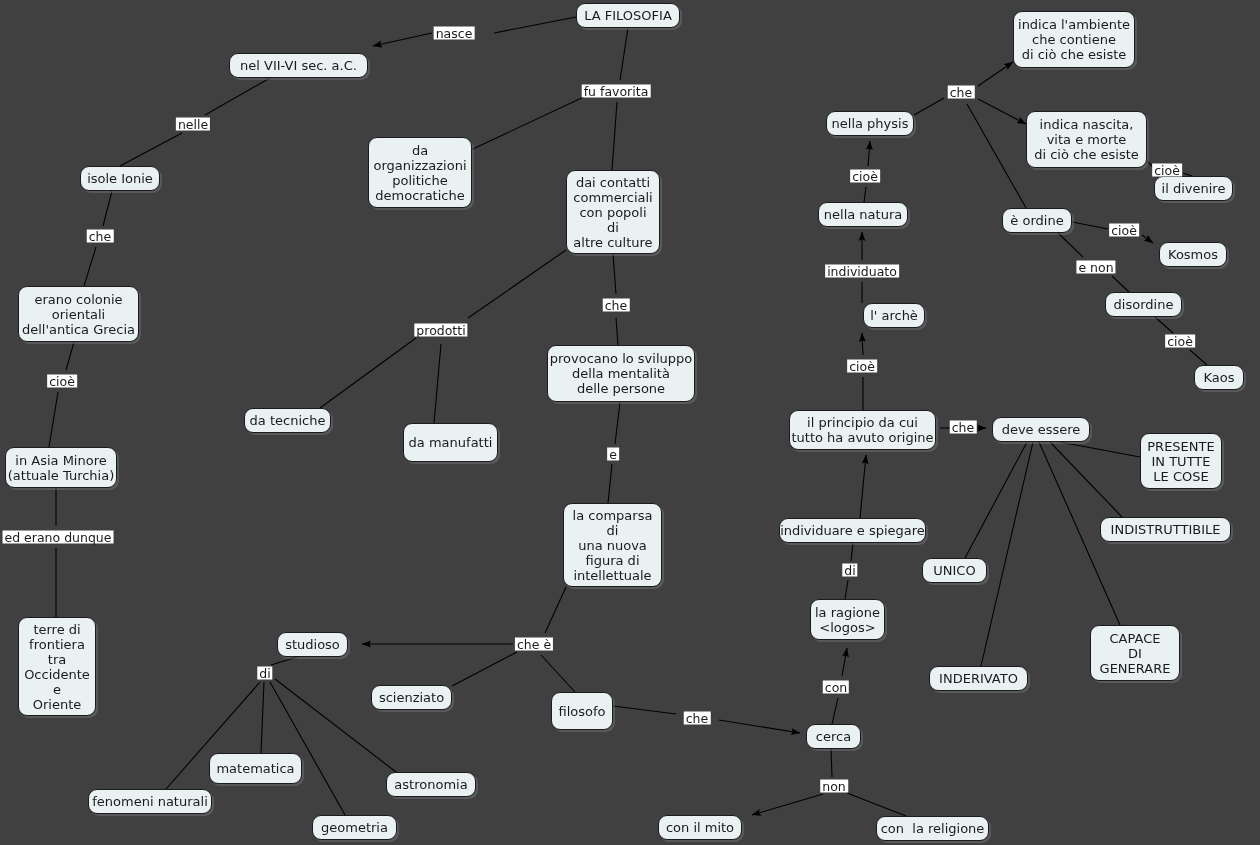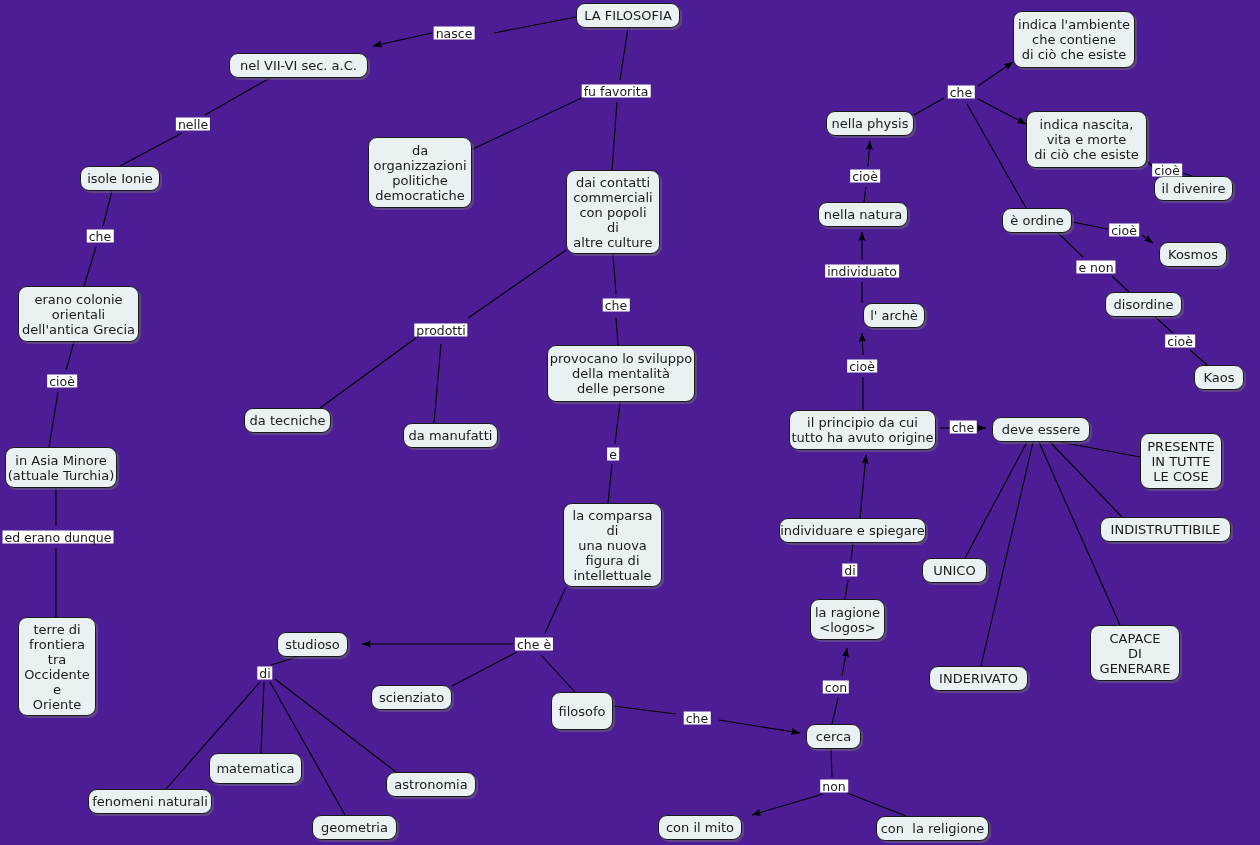--- a/index.html
+++ b/index.html
@@ -7,21 +7,21 @@
     padding: 0;
     background: #ffffff;
   }
   body {
     font-family: "DejaVu Sans", sans-serif;
   }
   #canvas {
     position: relative;
     width: 1260px;
     height: 845px;
-    background: #4c1d95;
+    background: #404040;
     overflow: hidden;
   }
   #edges {
     position: absolute;
     left: 0;
     top: 0;
     width: 1260px;
     height: 845px;
   }
   .node {
@@ -149,21 +149,21 @@
       <div class="node" style="left: 368px; top: 137px; width: 104px; height: 71px; text-align: center;">da
 organizzazioni
 politiche
 democratiche</div>
       <div class="node" style="left: 566px; top: 170px; width: 94px; height: 84px;">dai contatti
 commerciali
 con popoli
 di
 altre culture</div>
       <div class="node" style="left: 244px; top: 408px; width: 87px; height: 25px;">da tecniche</div>
-      <div class="node" style="left: 403px; top: 423px; width: 95px; height: 25px;">da manufatti</div>
+      <div class="node" style="left: 403px; top: 423px; width: 95px; height: 39px;">da manufatti</div>
       <div class="node" style="left: 547px; top: 345px; width: 148px; height: 57px;">provocano lo sviluppo
 della mentalità
 delle persone</div>
       <div class="node" style="left: 563px; top: 503px; width: 99px; height: 84px;">la comparsa
 di
 una nuova
 figura di
 intellettuale</div>
       <div class="node" style="left: 277px; top: 632px; width: 71px; height: 25px;">studioso</div>
       <div class="node" style="left: 371px; top: 685px; width: 81px; height: 25px;">scienziato</div>

